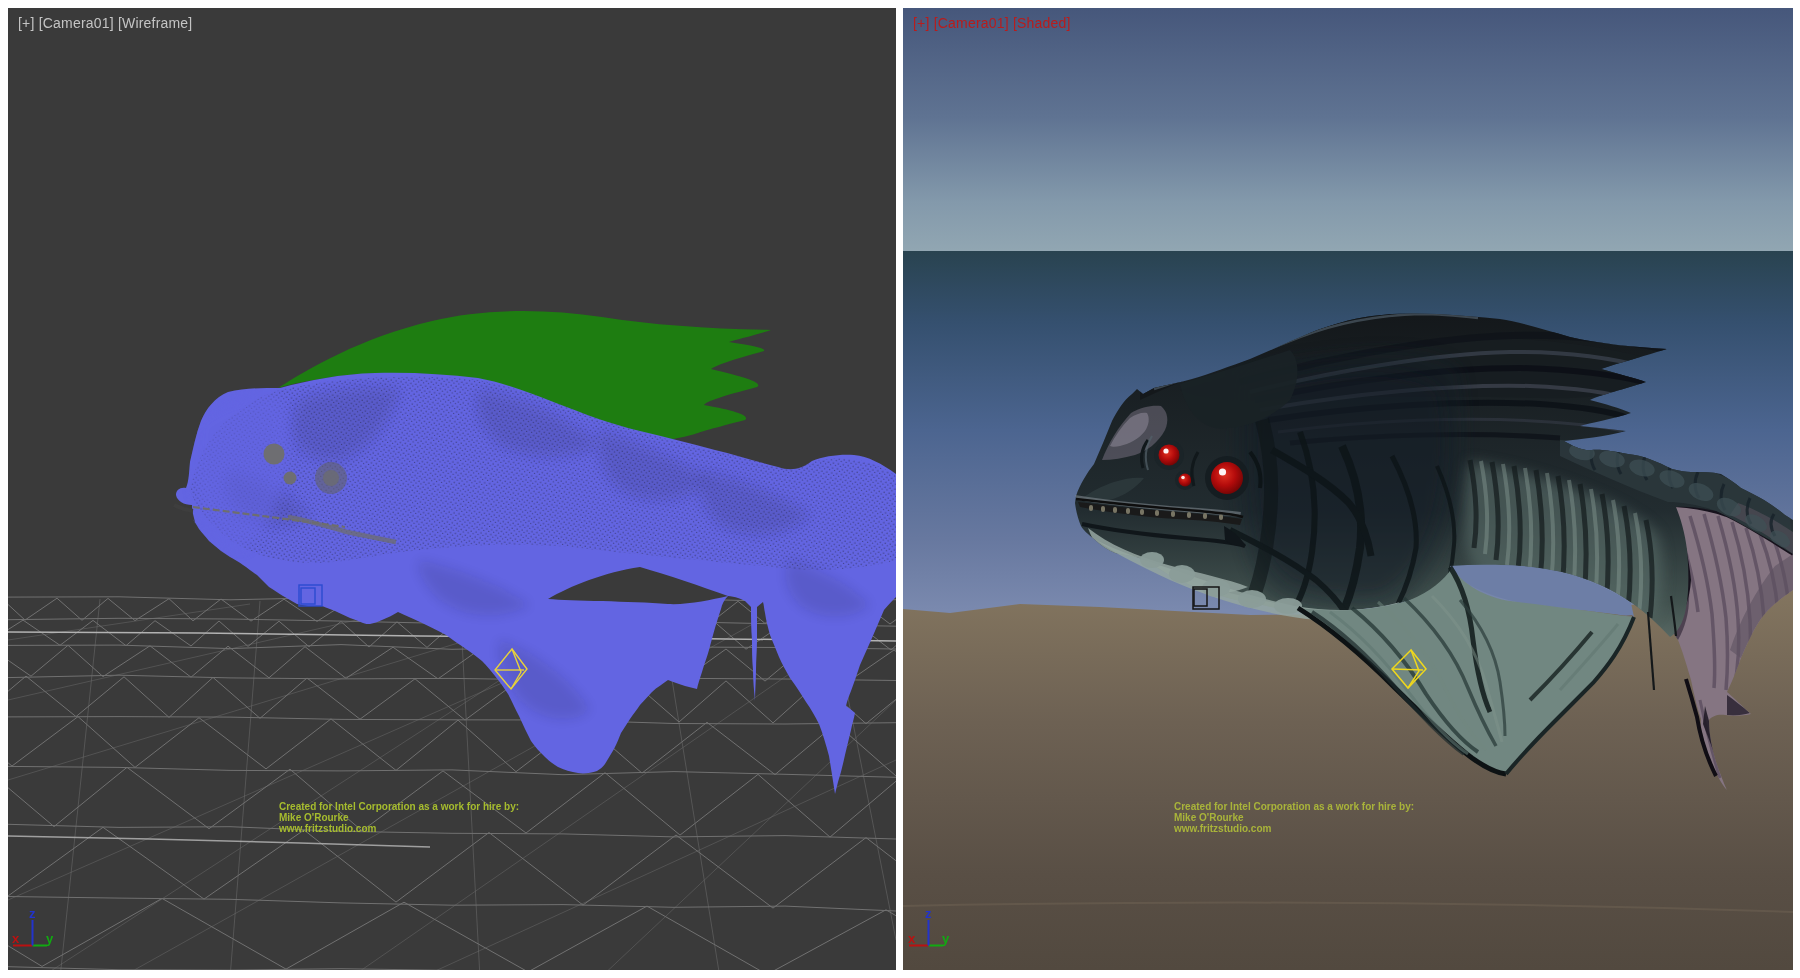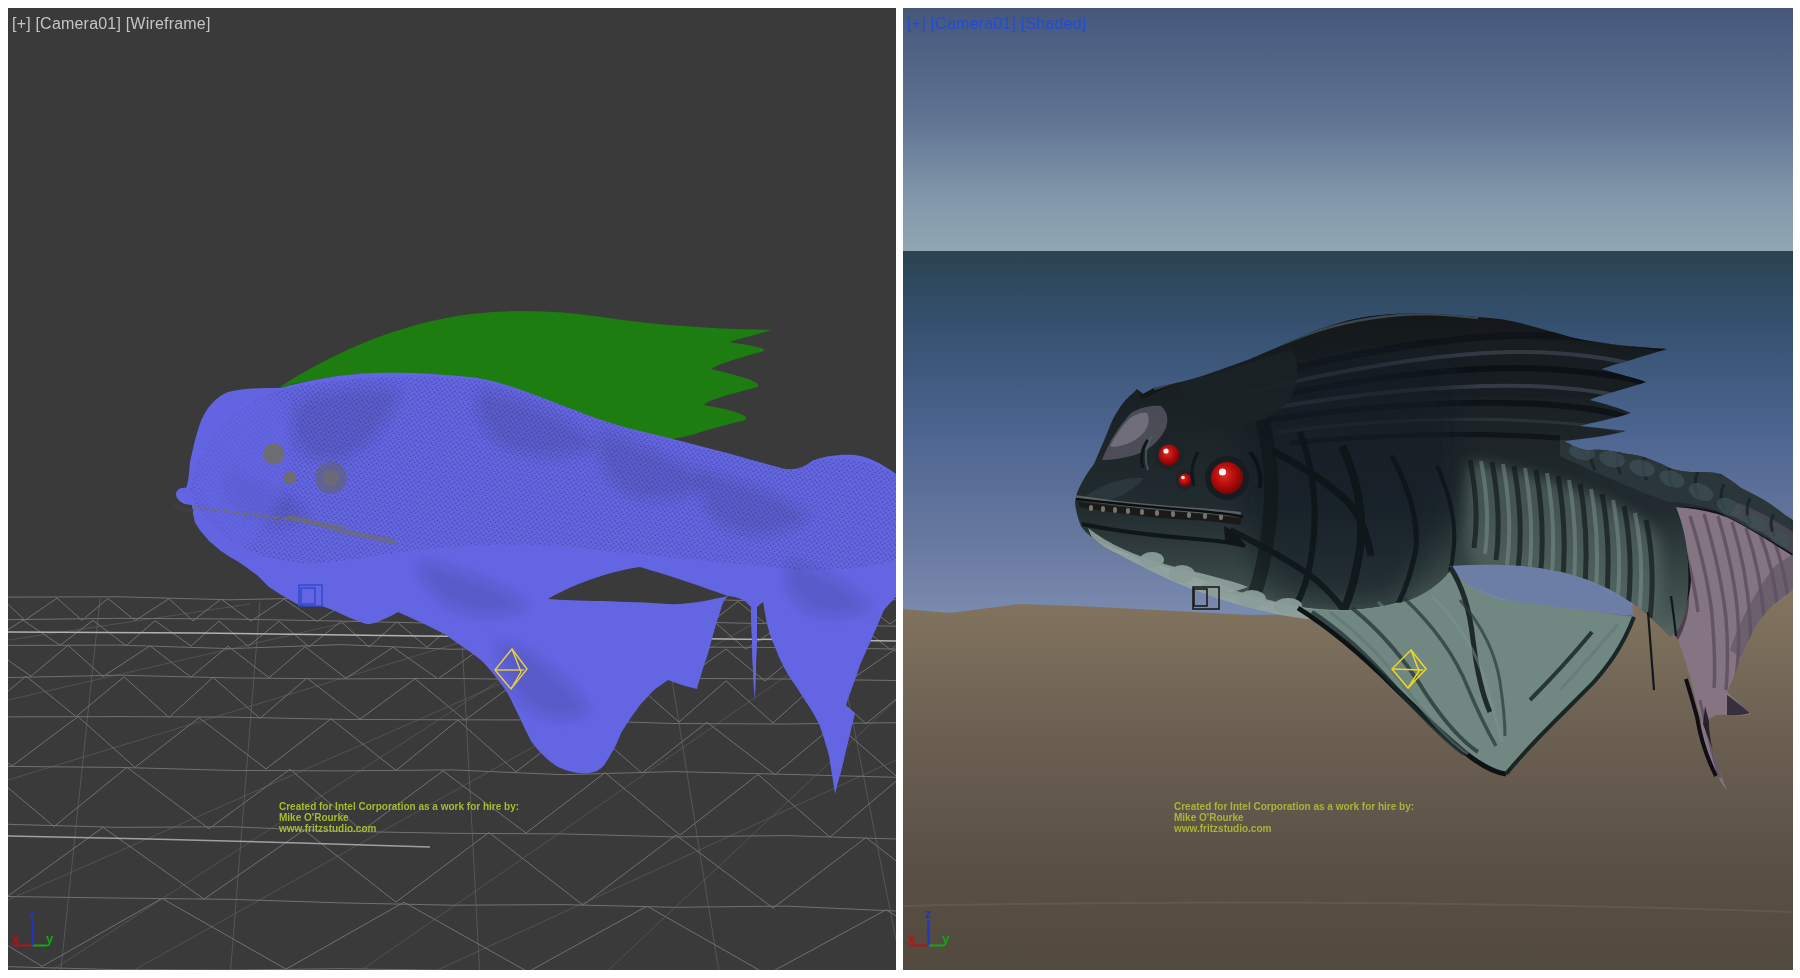--- a/index.html
+++ b/index.html
@@ -1,20 +1,20 @@
 <!DOCTYPE html>
 <html><head>
 <meta charset="utf-8">
 <style>
 html,body{margin:0;padding:0;background:#ffffff;}
 body{width:1800px;height:978px;position:relative;font-family:"Liberation Sans",sans-serif;overflow:hidden;}
 .vp{position:absolute;top:8px;height:962px;overflow:hidden;}
 #vpL{left:8px;width:888px;background:#3a3a3a;}
 #vpR{left:903px;width:890px;}
-.vplabel{position:absolute;top:7px;left:4px;font-size:16px;letter-spacing:0.2px;}
+.vplabel{position:absolute;top:7px;left:10px;font-size:14px;letter-spacing:0.2px;}
 svg{display:block;}
 </style>
 </head>
 <body>
 <div class="vp" id="vpL">
 <svg width="888" height="962" viewBox="8 8 888 962">
 <defs>
 <pattern id="stip" width="5" height="5" patternUnits="userSpaceOnUse" patternTransform="rotate(10)">
 <circle cx="1.2" cy="1.2" r="0.8" fill="#23233a"></circle>
 <circle cx="3.6" cy="3.4" r="0.7" fill="#23233a"></circle>
@@ -690,14 +690,14 @@
 <line x1="928.5" y1="945.5" x2="943" y2="945.5" stroke="#11aa11"></line>
 <line x1="928.5" y1="945.5" x2="928.5" y2="920" stroke="#2233cc"></line>
 </g>
 <g font-size="13px" font-weight="bold">
 <text x="925" y="918" fill="#2233cc">z</text>
 <text x="908" y="943" fill="#bb1111">x</text>
 <text x="942" y="943" fill="#11aa11">y</text>
 </g>
 
 </svg>
-<div class="vplabel" style="color:#1d4ed8;">[+] [Camera01] [Shaded]</div>
+<div class="vplabel" style="color:#b91c1c;">[+] [Camera01] [Shaded]</div>
 </div>
 
 </body></html>

